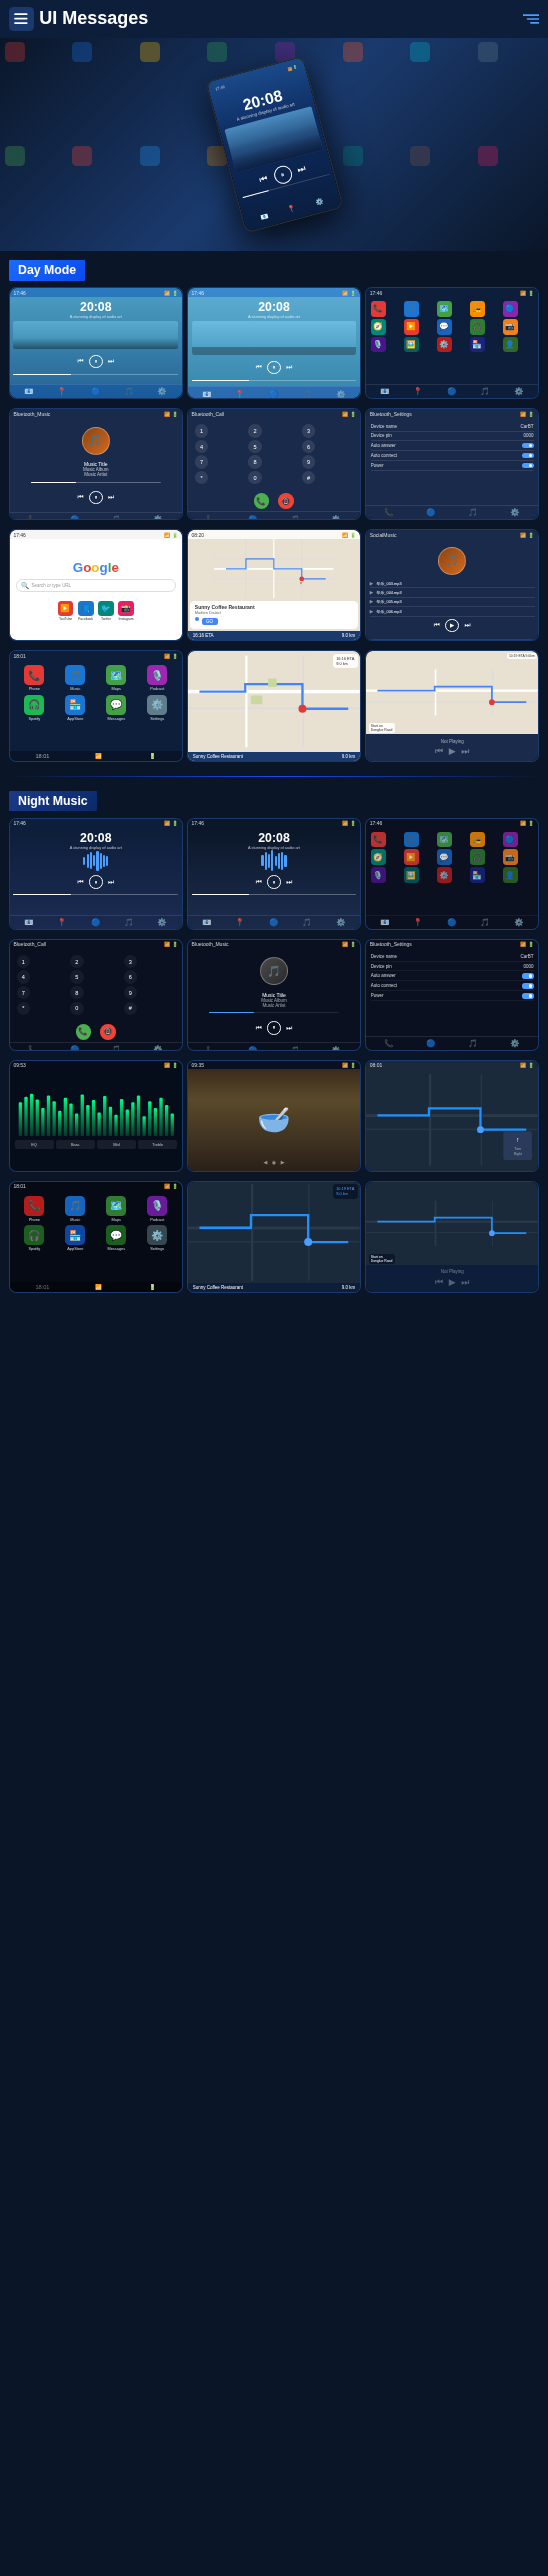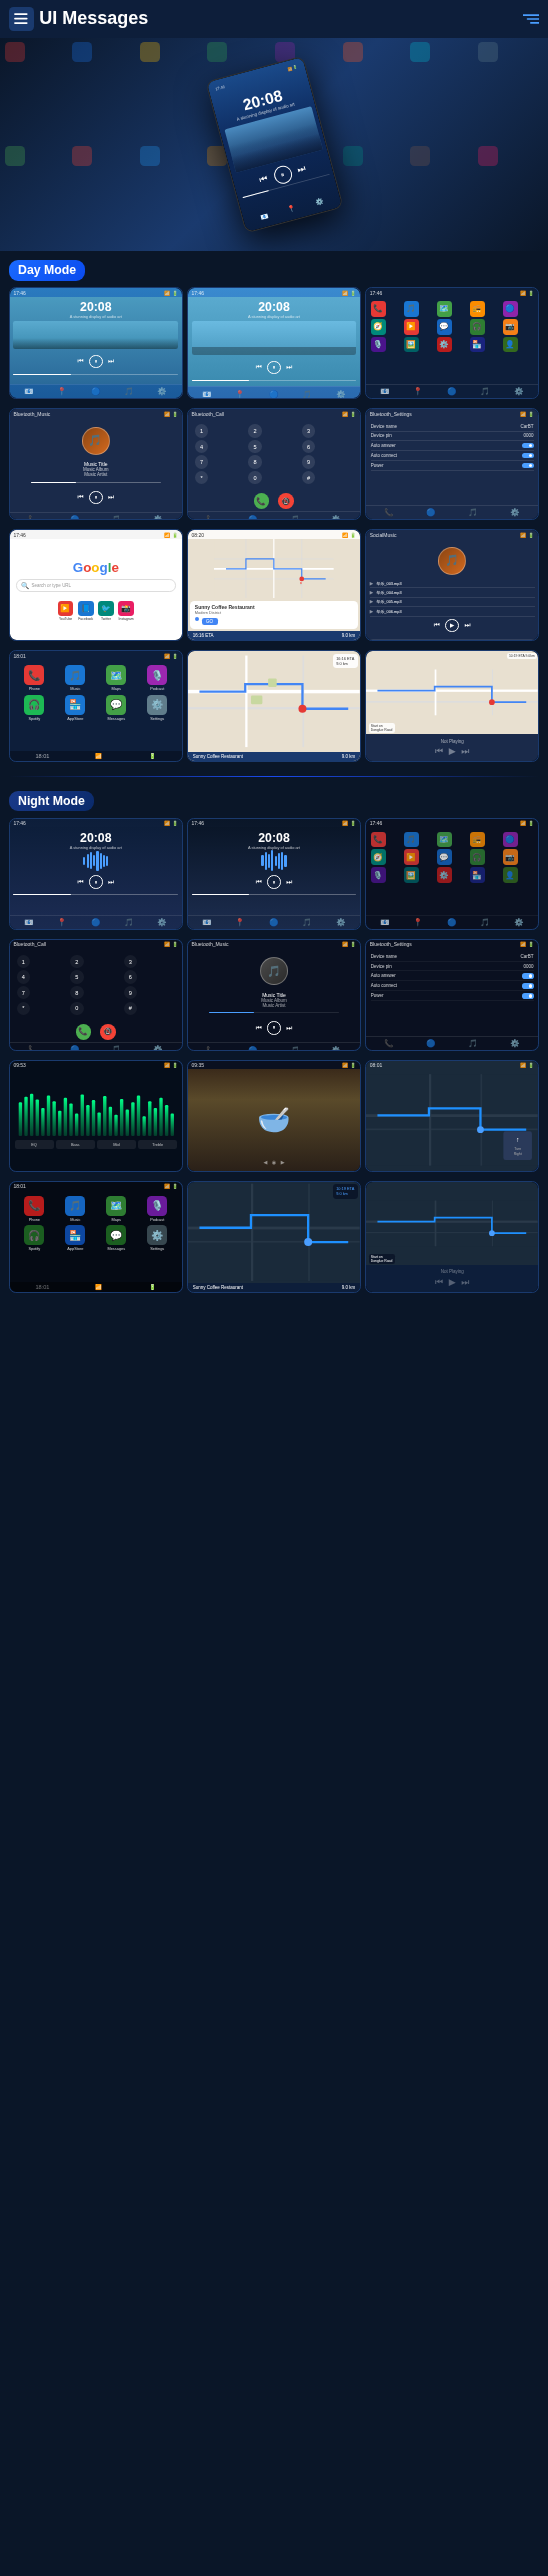--- a/index.html
+++ b/index.html
@@ -142,21 +142,21 @@
     }
 
     
     .section-label {
       display: inline-block;
       background: linear-gradient(135deg, #1a6aff, #0a4aee);
       color: #fff;
       font-size: 12.3px;
       font-weight: bold;
       padding: 3.4px 9px;
-      border-radius: 9px;
+      border-radius: 1px;
       margin: 9px 9px 6.7px 9px;
     }
 
     
     .screen-grid {
       display: grid;
       grid-template-columns: repeat(3, 1fr);
       gap: 4.5px;
       padding: 0 9px 9px 9px;
     }
@@ -1020,21 +1020,21 @@
           </div>
         </div>
       </div>
     </div>
   </div>
 </div>
 
 <div class="section-divider"></div>
 
 <div>
-  <span class="section-label" style="background:linear-gradient(135deg,#1a3a8a,#0a2a6a);">Night Mode</span>
+  <span class="section-label" style="background:linear-gradient(135deg,#1a3a8a,#0a2a6a);">Night Music</span>
 </div>
 
 <div class="screen-grid">
 
   <div class="screen-item">
     <div class="screen-mockup nm-screen-1">
       <div class="status-bar">
         <span>17:46</span>
         <div class="status-icons">
             <span>📶</span>

